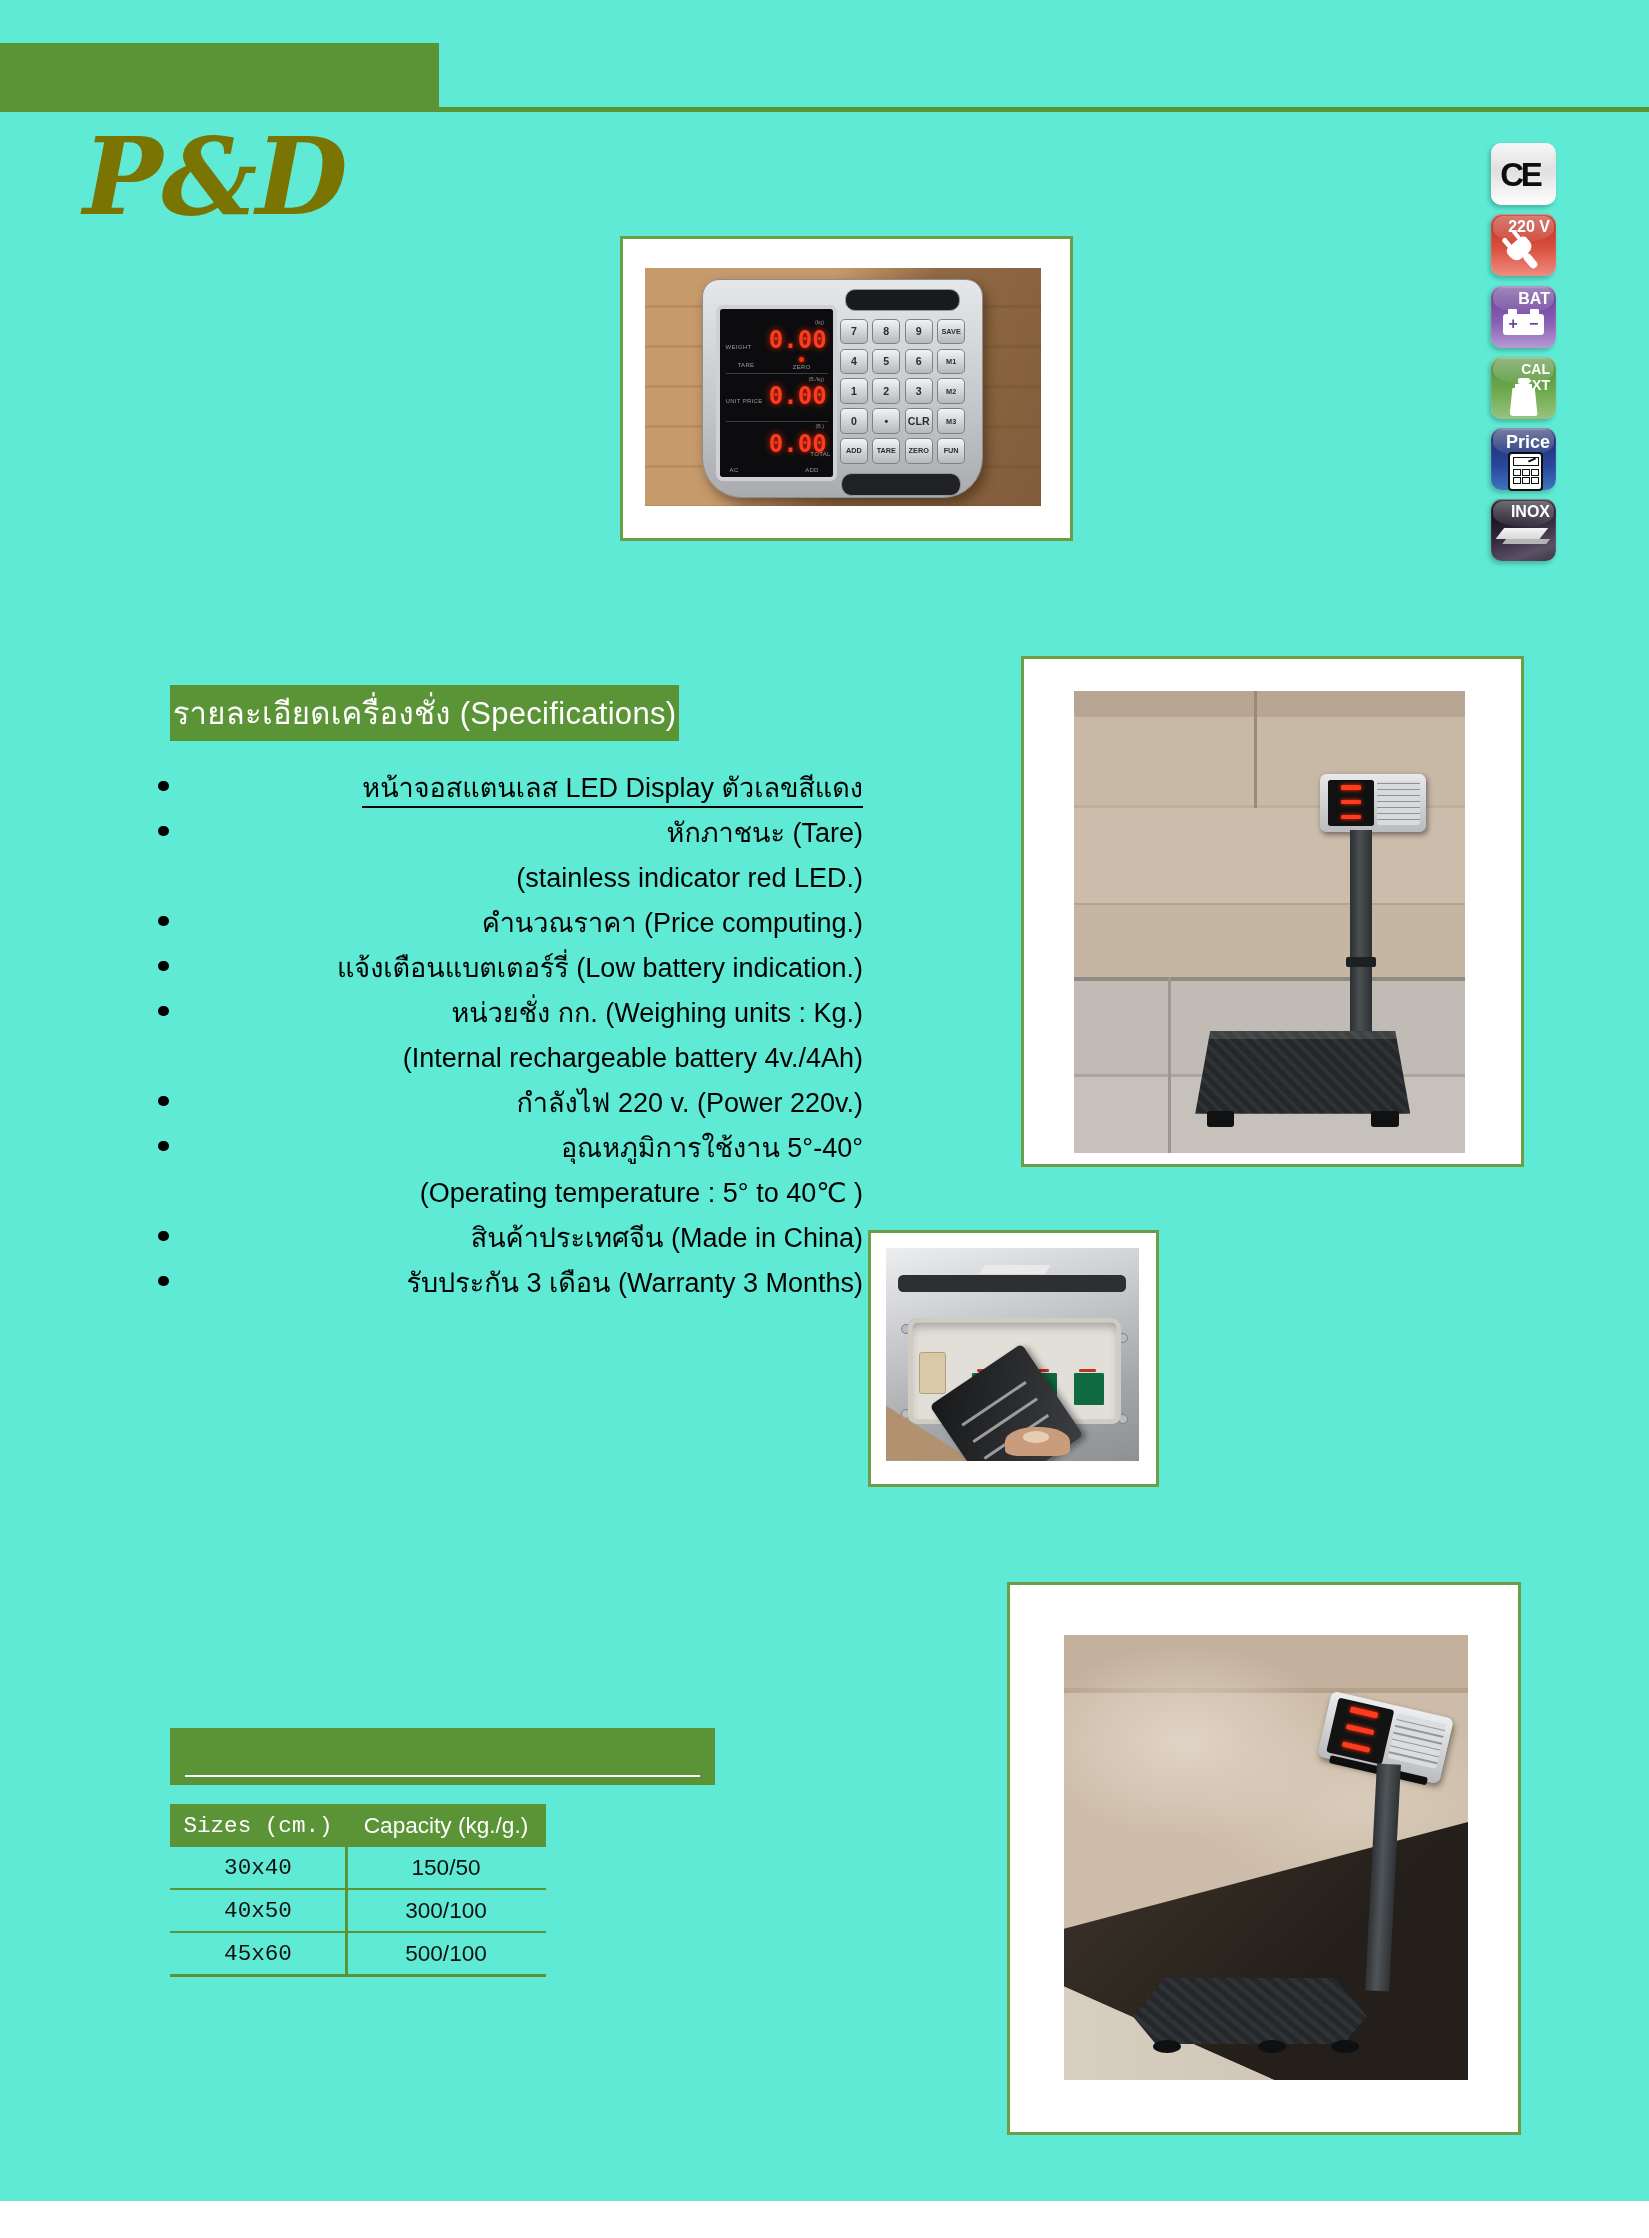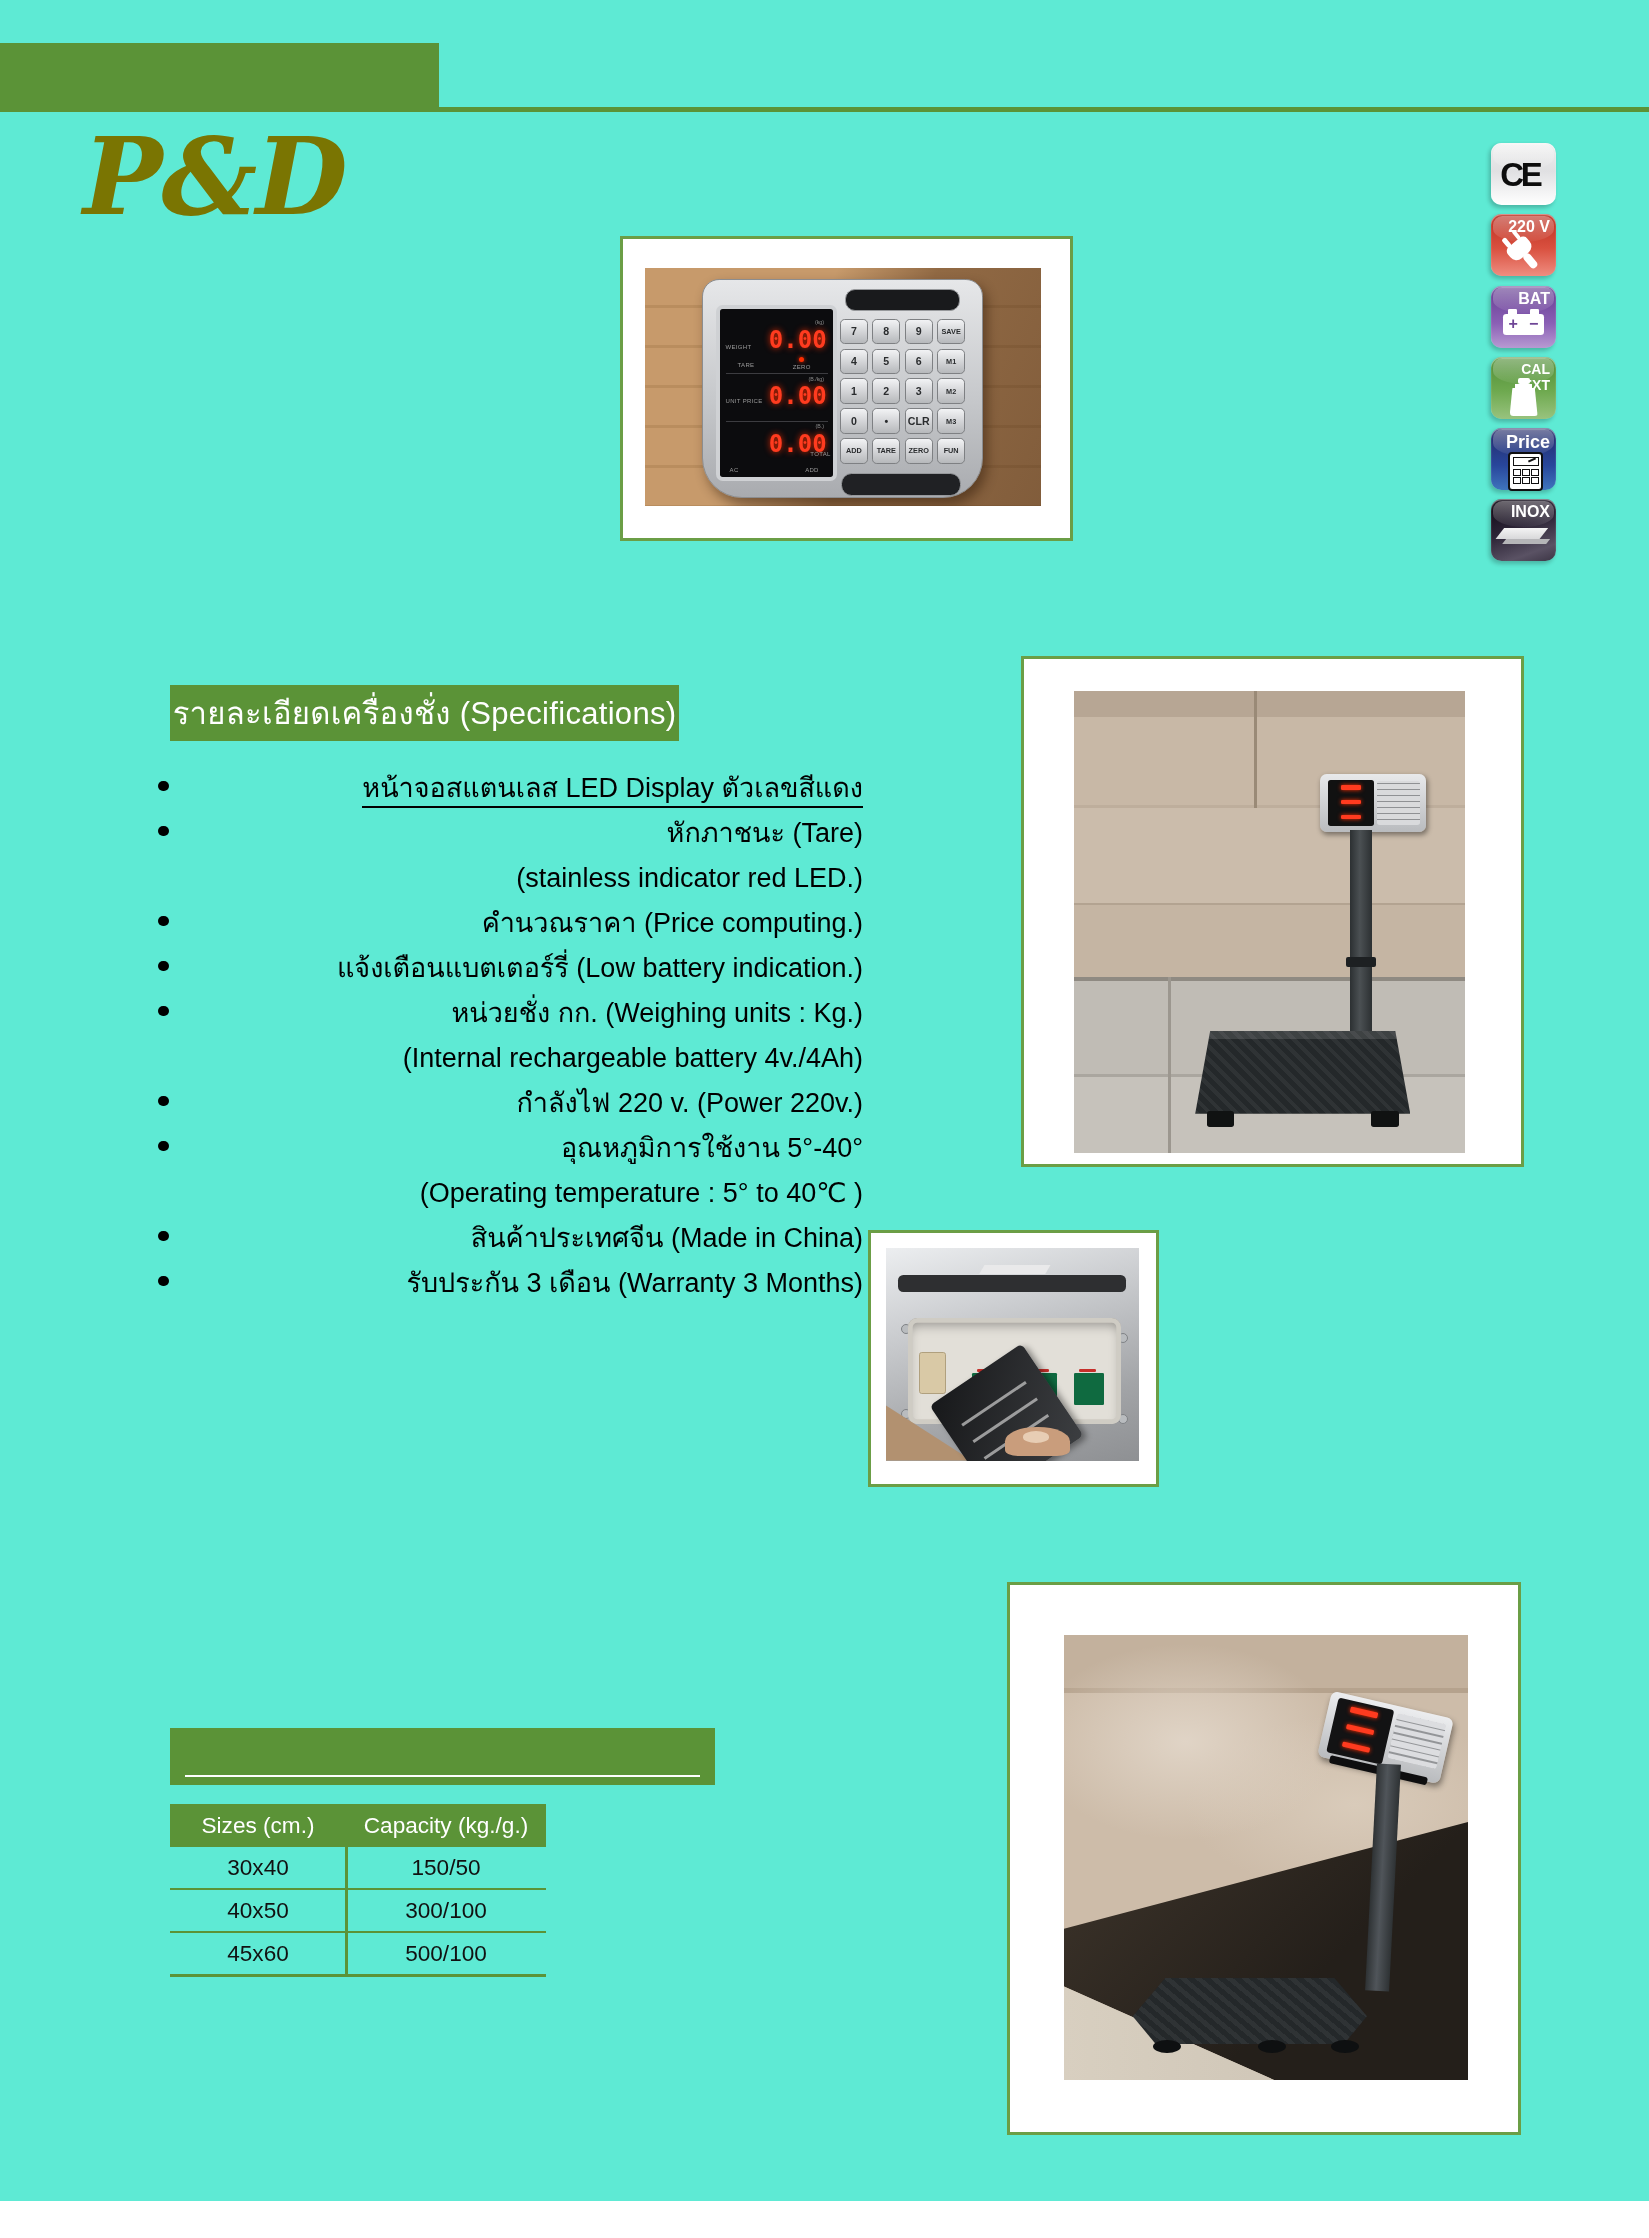--- a/index.html
+++ b/index.html
@@ -104,21 +104,21 @@
   .spec-line.underlined span{border-bottom:2px solid #000;padding-bottom:3.3px;}
 
   
   .dim-table{left:170px;top:1804px;width:376px;}
   .thead{display:flex;height:43px;background:var(--green);color:#fff;font-size:22.6px;}
   .thead .tcell{display:flex;align-items:center;justify-content:center;}
   .tbody{position:relative;border-bottom:3.3px solid var(--green);}
   .trow{display:flex;height:41px;border-bottom:2.7px solid var(--green);font-size:22.6px;}
   .trow:last-child{border-bottom:none;}
   .tcell{display:flex;align-items:center;justify-content:center;}
-  .c1{width:176px;} .c2{width:200px;}
+  .c1{width:176px;font-family:Liberation Mono, monospace;} .c2{width:200px;}
   .vdivider{position:absolute;left:175px;top:0;bottom:0;width:2.7px;background:var(--green);}
 
   
   .photo2{left:50px;top:32px;width:391px;height:462px;background:#c2b2a0;}
   .p2wall{position:absolute;left:0;top:0;right:0;height:62%;
     background:linear-gradient(180deg,#b7a694 0 9%,#c8b8a6 9% 40%,#beae9c 40% 41%,#cbbcab 41% 74%,#b3a391 74% 75%,#c5b5a3 75% 100%);}
   .p2wall .vseam{position:absolute;left:46%;top:0;width:2.7px;height:41%;background:#9a8a77;}
   .p2floor{position:absolute;left:0;bottom:0;right:0;height:38%;
     background:linear-gradient(180deg,#8f8a82 0 2%,#c0bcb5 2% 55%,#aaa69f 55% 57%,#c6c2bb 57% 100%);}
   .p2floor .fseam{position:absolute;left:24%;top:0;width:2.7px;height:100%;background:#9c978f;}

